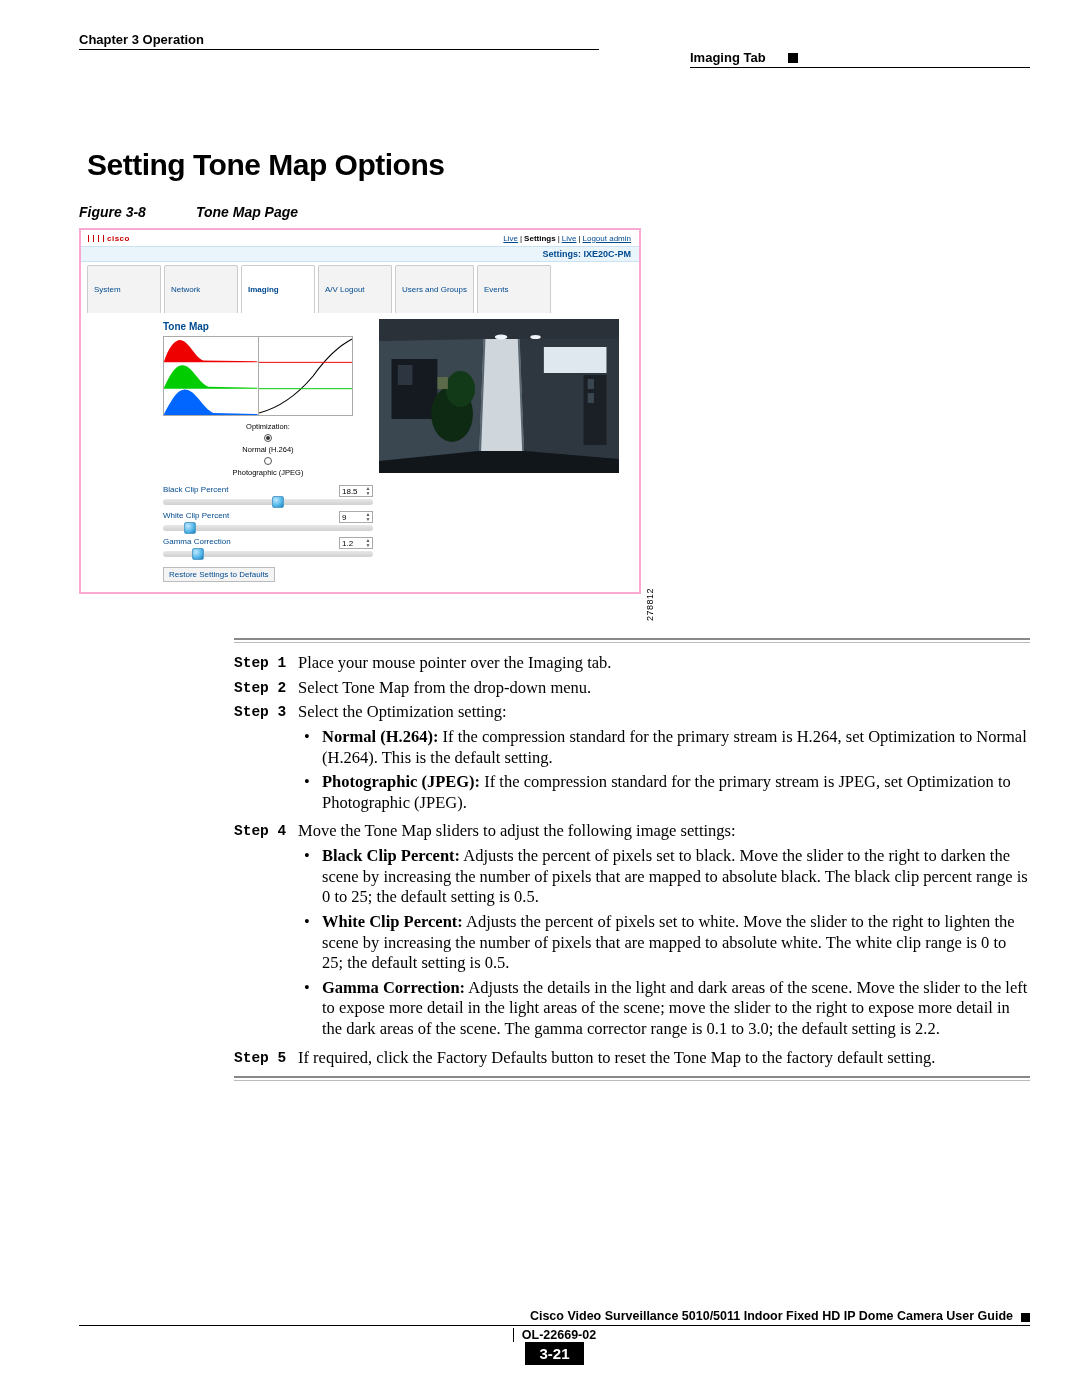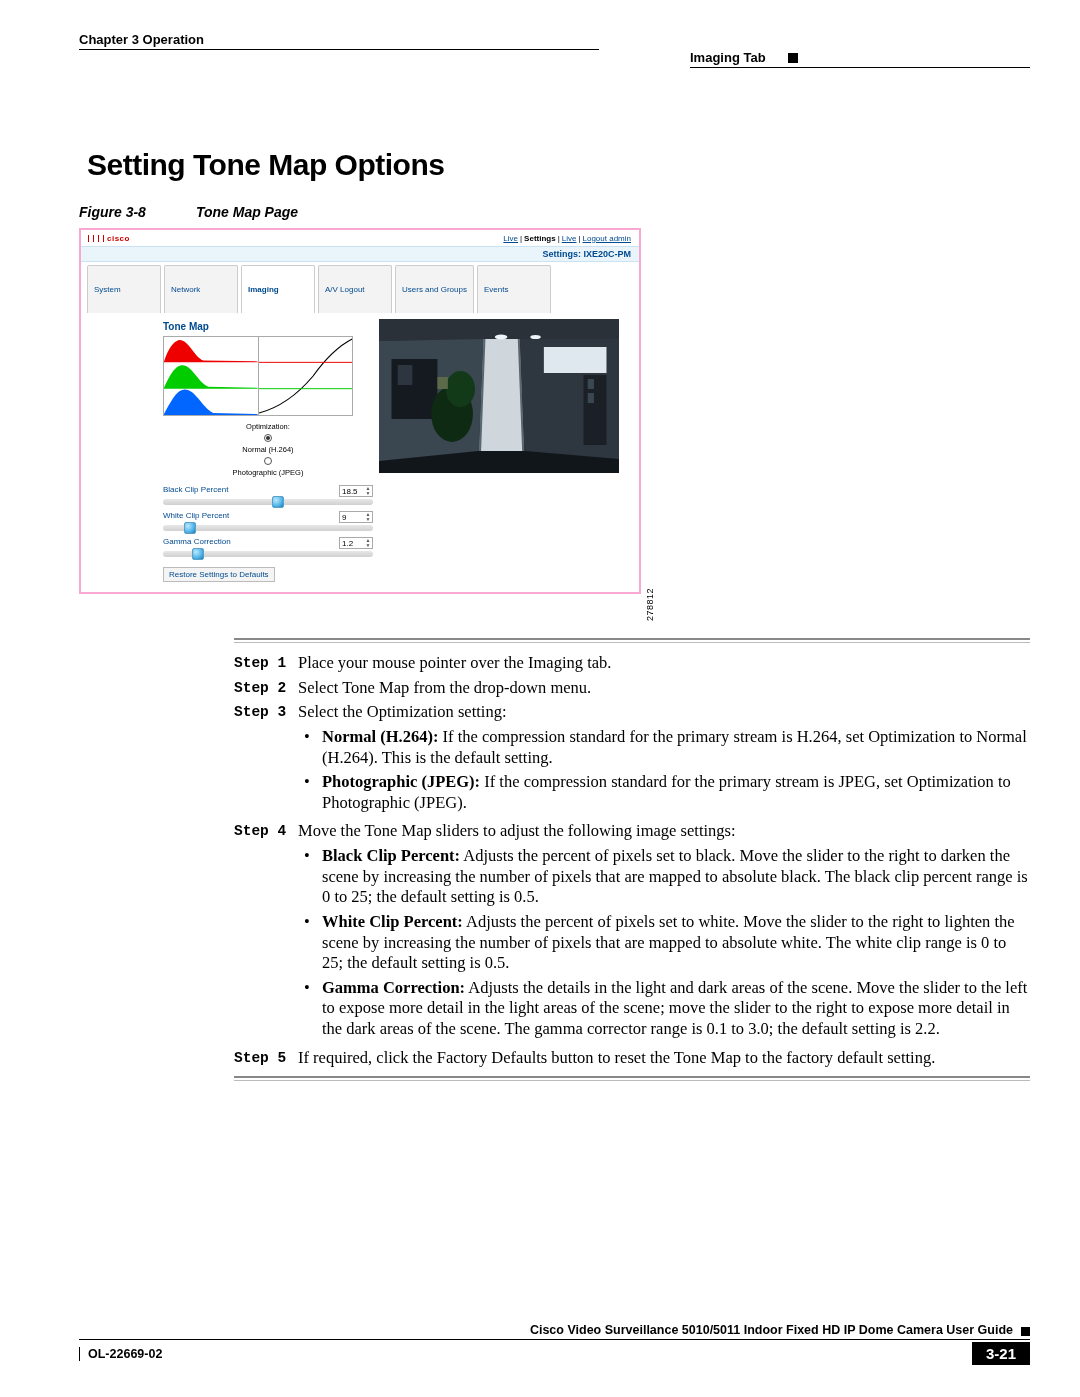--- a/index.html
+++ b/index.html
@@ -59,21 +59,21 @@
   .bullets li { position: relative; margin: 4px 0; }
   .bullets li::before { content: "•"; position: absolute; left: -18px; top: 0; }
   strong.term { font-weight: bold; }
   .sep-dbl.bottom { margin-top: 8px; margin-bottom: 0; }
 
   .footer { position: absolute; left: 79px; right: 50px; bottom: 32px; }
   .foot-line { display: flex; align-items: flex-end; }
   .foot-title { font-family: Arial, Helvetica, sans-serif; font-weight: bold; font-size: 12.5px; text-align: right; flex: 1; }
   .foot-sq { width: 9px; height: 9px; background: #000; display: inline-block; margin-left: 8px; margin-bottom: 1px; }
   .foot-hr { border: none; border-top: 1px solid #000; margin-top: 2px; }
-  .foot-row2 { display: flex; justify-content: space-between; align-items: center; margin-top: 2px; }
+  .foot-row2 { display: flex; justify-content: space-between; align-items: center; margin-top: 2px; flex-direction: column; }
   .foot-ol { font-family: Arial, Helvetica, sans-serif; font-weight: bold; font-size: 12.5px; padding-left: 8px; border-left: 1px solid #000; }
   .page-num { background: #000; color: #fff; font-family: Arial, Helvetica, sans-serif; font-weight: bold; font-size: 15px; padding: 3px 14px; }
 </style>
 </head>
 <body>
 
 <div class="page">
   <div class="top-row">
     <div>
       <div class="chapter-line">Chapter 3    Operation</div>

